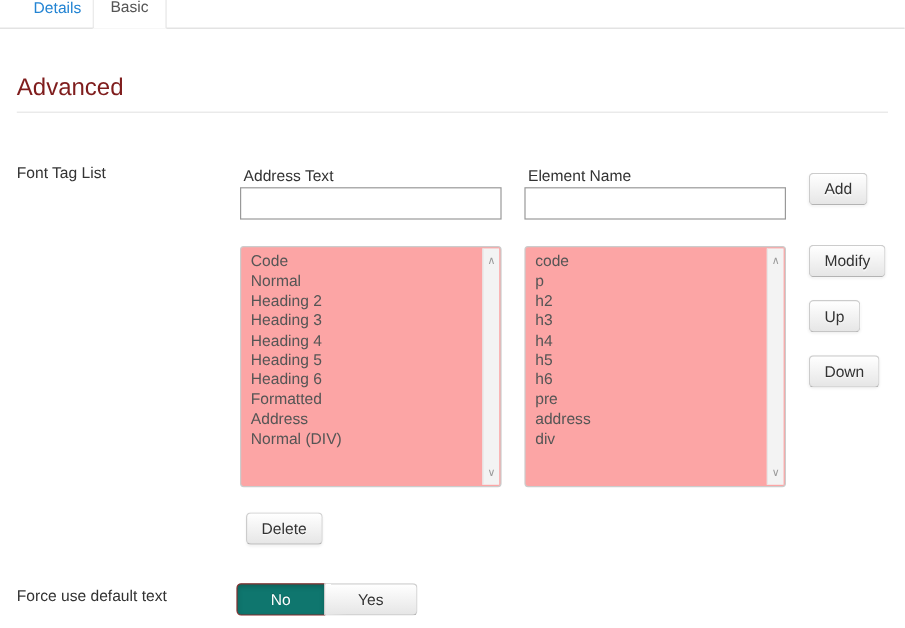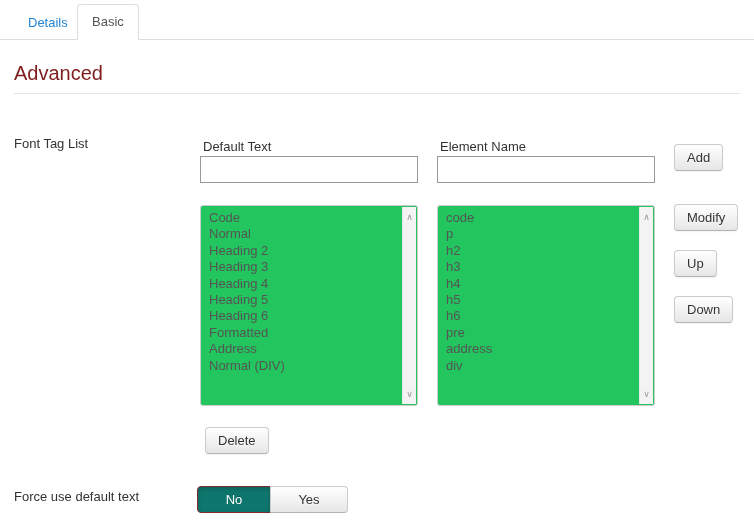--- a/index.html
+++ b/index.html
@@ -3,21 +3,21 @@
 <meta charset="utf-8">
 <style>
   * { margin:0; padding:0; box-sizing:border-box; }
   html,body { background:#fff; }
   body {
     width:754px; height:523px; position:relative; overflow:hidden;
     font-family:"Liberation Sans", sans-serif; color:#333; font-size:13px;
   }
 
   
-  .tabbar { position:absolute; left:0; top:0; width:754px; height:40px;
+  .tabbar { position:absolute; left:0; top:0; width:754px; height:24px;
             border-bottom:1px solid #ddd;padding-left:17px; }
   .tab { position:absolute; bottom:-1px; display:block; padding:10px 14px;
          font-size:13px; line-height:14px; text-decoration:none; cursor:pointer; }
   .tab-details { left:14px; color:#2384d3; }
   .tab-basic { left:77px; color:#555; background:#fff;
                border:1px solid #ddd; border-bottom-color:#fff;
                border-radius:4px 4px 0 0; }
 
   
   .legend { position:absolute; left:14px; top:53px; width:726px;
@@ -36,21 +36,21 @@
   
   .btn { position:absolute; display:inline-block; cursor:pointer;
          font-family:inherit; font-size:13px; line-height:15px; color:#333;
          padding:5px 12px; text-align:center;
          background:linear-gradient(to bottom,#ffffff,#e6e6e6);
          border:1px solid #ccc; border-bottom-color:#b3b3b3; border-radius:4px;
          box-shadow:inset 0 1px 0 rgba(255,255,255,.2), 0 1px 2px rgba(0,0,0,.05);
          text-shadow:0 1px 1px rgba(255,255,255,.75); }
 
   
-  .listbox { position:absolute; width:218px; height:201px; background:#22c55e;
+  .listbox { position:absolute; width:218px; height:201px; background:#fca5a5;
              border:1px solid #ccc; border-radius:3px; overflow:hidden; cursor:default; }
   .list-items { position:absolute; left:0; top:4px; right:16px; bottom:2px; overflow:hidden; }
   .list-option { font-size:13px; line-height:16.4px; color:#555;
                  padding:0 8px; white-space:nowrap; }
   .scrollbar { position:absolute; top:1px; right:1px; bottom:1px; width:14px;
                background:#f3f3f3; border-left:1px solid #e7e7e7; }
   .sb-arrow { position:absolute; left:0; width:100%; height:14px; line-height:14px;
               text-align:center; font-size:9px; color:#999; }
   .sb-up { top:3px; } .sb-down { bottom:3px; }
 
@@ -73,21 +73,21 @@
 
 <div class="tabbar">
   <a class="tab tab-details">Details</a>
   <a class="tab tab-basic">Basic</a>
 </div>
 
 <div class="legend">Advanced</div>
 
 <div class="ctl-label" style="top:136px">Font Tag List</div>
 
-<label class="field-label" style="left:203px;top:139px">Default Text</label>
+<label class="field-label" style="left:203px;top:139px">Address Text</label>
 <label class="field-label" style="left:440px;top:139px">Element Name</label>
 
 <input class="text-input" style="left: 200px; top: 156px;" type="text" value="">
 <input class="text-input" style="left: 437px; top: 156px;" type="text" value="">
 
 <button class="btn" style="left:674px;top:144px">Add</button>
 
 <div class="listbox" style="left:200px;top:205px">
   <div class="list-items">
       <div class="list-option">Code</div>

